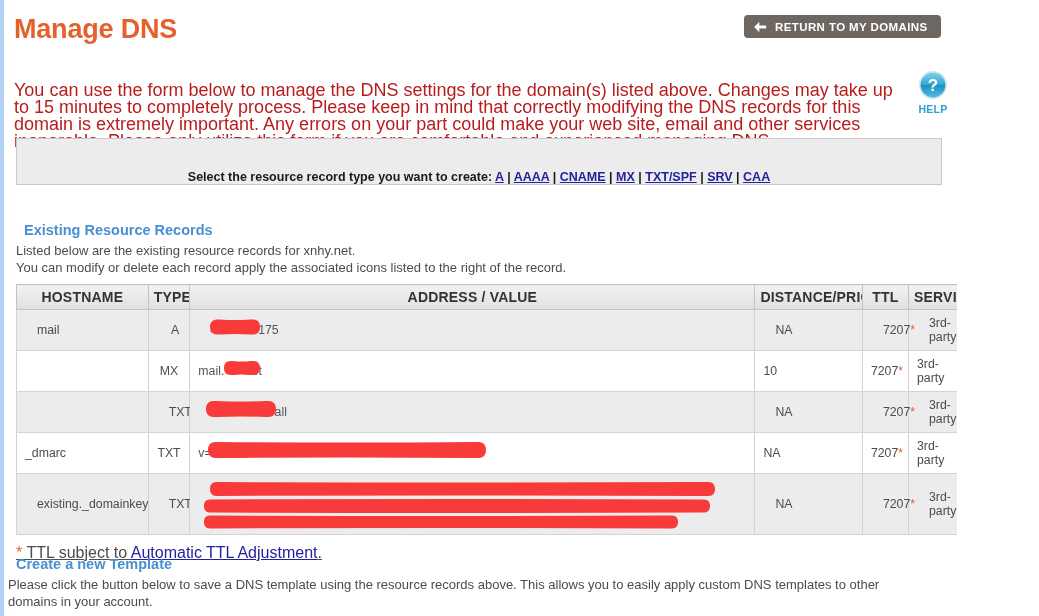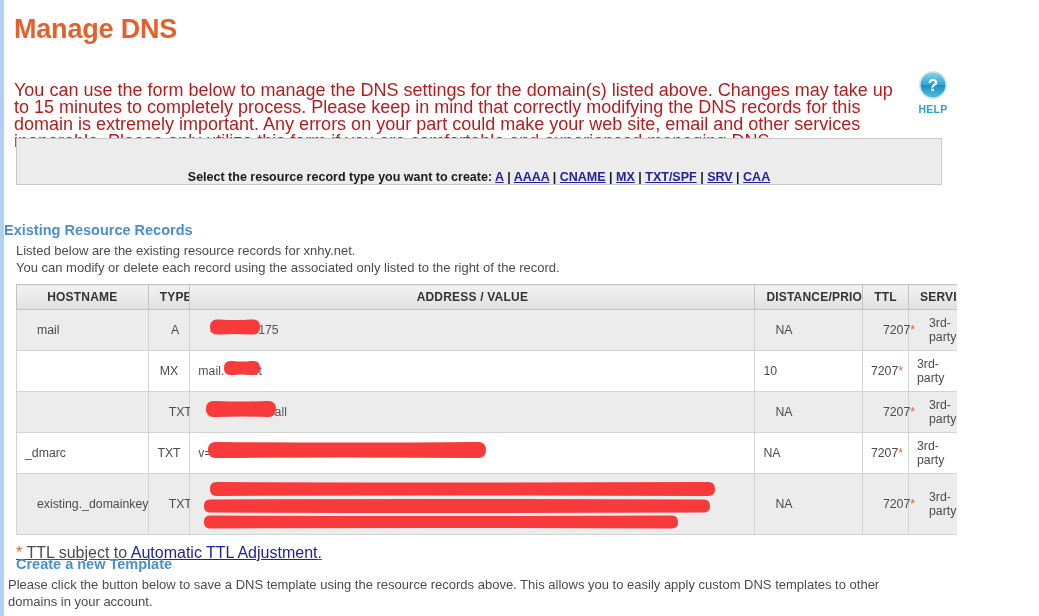--- a/index.html
+++ b/index.html
@@ -146,21 +146,21 @@
   .rr-sep { color: #1a1a1a; font-weight: bold; }
 
   
   .sec-heading {
     position: absolute;
     font-size: 14.5px;
     font-weight: bold;
     color: #4a8fd1;
     margin: 0;
   }
-  #existing-heading { left: 0; top: 222px; }
+  #existing-heading { left: 20px; top: 222px; }
   #template-heading { left: 12px; top: 556px; }
 
   .sec-desc {
     position: absolute;
     font-size: 13px;
     line-height: 17px;
     color: #4c4c4c;
   }
   #existing-desc { left: 12px; top: 242px; width: 700px; }
   #template-desc { left: 4px; top: 576px; width: 900px; }
@@ -183,26 +183,26 @@
   }
   table.dns {
     border-collapse: collapse;
     width: 1040px;
     table-layout: fixed;
     background: #ffffff;
   }
   table.dns th {
     background: linear-gradient(to bottom, #f2f2f2 0%, #e0e0e0 100%);
     border: 1px solid #c3c3c3;
-    font-size: 12px;
+    font-size: 14px;
     font-weight: bold;
     color: #333333;
     letter-spacing: 0.2px;
     height: 25px;
-    padding: 0 11px;
+    padding: 0 5px;
     text-align: center;
     white-space: nowrap;
     overflow: hidden;
   }
   table.dns td {
     border: 1px solid #d3d3d3;
     font-size: 12.3px;
     color: #4c4c4c;
     padding: 6px 8px;
     vertical-align: middle;
@@ -256,20 +256,28 @@
 
 <div id="root">
 
   <div class="left-edge"></div>
   <div class="right-panel"></div>
 
   <div class="page">
 
     <h1 class="page-title">Manage DNS</h1>
 
+    <button class="return-btn">
+      <span class="arrow-left">
+        <svg width="14" height="12" viewBox="0 0 14 12" aria-hidden="true">
+          <path d="M6.3 0.8 L1.2 6 L6.3 11.2 L6.3 7.6 L13.2 7.6 L13.2 4.4 L6.3 4.4 Z" fill="#ffffff"></path>
+        </svg>
+      </span>
+      <span>RETURN TO MY DOMAINS</span>
+    </button>
 
     <p class="intro">You can use the form below to manage the DNS settings for the domain(s) listed above. Changes may take up to 15 minutes to completely process. Please keep in mind that correctly modifying the DNS records for this domain is extremely important. Any errors on your part could make your web site, email and other services inoperable. Please only utilize this form if you are comfortable and experienced managing DNS.</p>
 
     <div class="help-block">
       <span class="help-icon">
         <svg width="30" height="30" viewBox="0 0 30 30" aria-hidden="true">
           <defs>
             <linearGradient id="helpg" x1="0" y1="0" x2="0" y2="1">
               <stop offset="0%" stop-color="#7fd2ea"></stop>
               <stop offset="48%" stop-color="#34a8d4"></stop>
@@ -290,21 +298,21 @@
         <div class="rr-line">
           <span>Select the resource record type you want to create:</span>
           <span id="rr-links"> <a href="#">A</a><span class="rr-sep"> | </span><a href="#">AAAA</a><span class="rr-sep"> | </span><a href="#">CNAME</a><span class="rr-sep"> | </span><a href="#">MX</a><span class="rr-sep"> | </span><a href="#">TXT/SPF</a><span class="rr-sep"> | </span><a href="#">SRV</a><span class="rr-sep"> | </span><a href="#">CAA</a></span>
         </div>
       </div>
     </div>
 
     <h2 class="sec-heading" id="existing-heading">Existing Resource Records</h2>
     <div class="sec-desc" id="existing-desc">
       <div>Listed below are the existing resource records for xnhy.net.</div>
-      <div>You can modify or delete each record using the associated only listed to the right of the record.</div>
+      <div>You can modify or delete each record apply the associated icons listed to the right of the record.</div>
     </div>
 
     <div class="table-wrap">
       <table class="dns">
         <thead>
           <tr>
             <th class="col-host">HOSTNAME</th>
             <th class="col-type">TYPE</th>
             <th class="col-value">ADDRESS / VALUE</th>
             <th class="col-dist">DISTANCE/PRIO</th>

